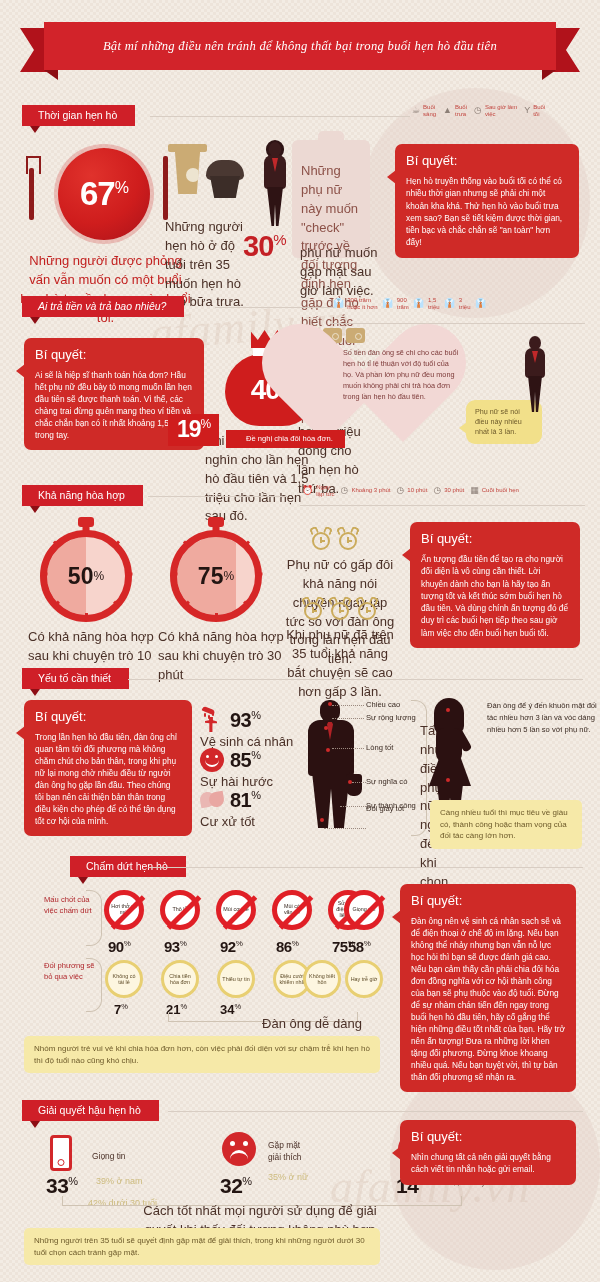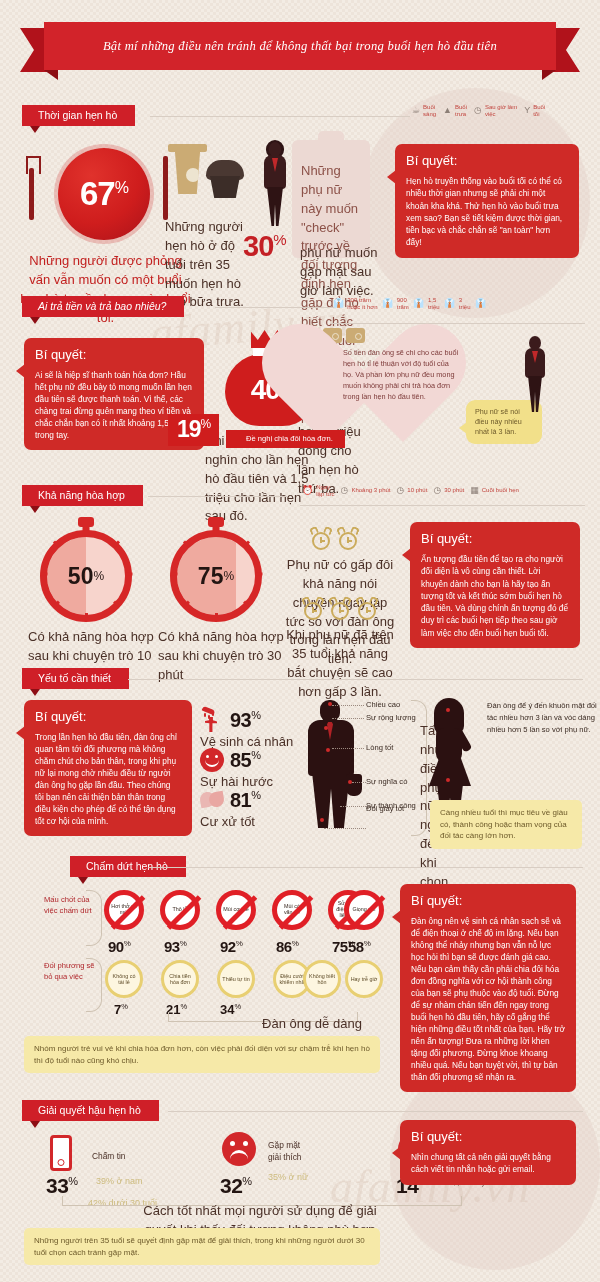--- a/index.html
+++ b/index.html
@@ -679,21 +679,21 @@
     <div class="hd">Bí quyết:</div>
     <div class="bd tight">Đàn ông nên vệ sinh cá nhân sạch sẽ và để điện thoại ở chế độ im lặng. Nếu bạn không thể nhảy nhưng bạn vẫn nỗ lực học hỏi thì bạn sẽ được đánh giá cao. Nếu bạn cảm thấy cần phải chia đôi hóa đơn đồng nghĩa với cơ hội thành công của bạn sẽ phụ thuộc vào độ tuổi. Đừng để sự nhàm chán tiến đến ngay trong buổi hẹn hò đầu tiên, hãy cố gắng thể hiện những điều tốt nhất của bạn. Hãy trở nên ấn tượng! Đưa ra những lời khen tặng đối phương. Đừng khoe khoang nhiều quá. Nếu bạn tuyệt vời, thì tự bản thân đối phương sẽ nhận ra.</div>
   </div>
 
   <div class="sec-head" style="left:22px; top:1100px;">
     <span class="sec-tag">Giải quyết hậu hẹn hò</span>
   </div>
   <div class="sec-rule" style="left:168px; top:1111px; width:415px;"></div>
 
   <div class="phone" style="left:50px; top:1135px;"></div>
-  <div class="cap" style="left:92px; top:1150px; font-size:8.4px;">Chấm tin</div>
+  <div class="cap" style="left:92px; top:1150px; font-size:8.4px;">Giọng tin</div>
   <div class="sixpct" style="left:46px; top:1174px;"><span>33</span><sup>%</sup></div>
   <div class="goldnote" style="left:96px; top:1176px;">39% ở nam</div>
   <div class="goldnote" style="left:88px; top:1198px;">42% dưới 30 tuổi</div>
 
   <div class="face" style="left:222px; top:1132px;">
       <span class="ey l"></span>
       <span class="ey r"></span>
       <span class="sad"></span>
     </div>
   <div class="cap" style="left:268px; top:1140px; width:70px; font-size:8.4px; line-height:1.4;">Gặp mặt<br>giải thích</div>

